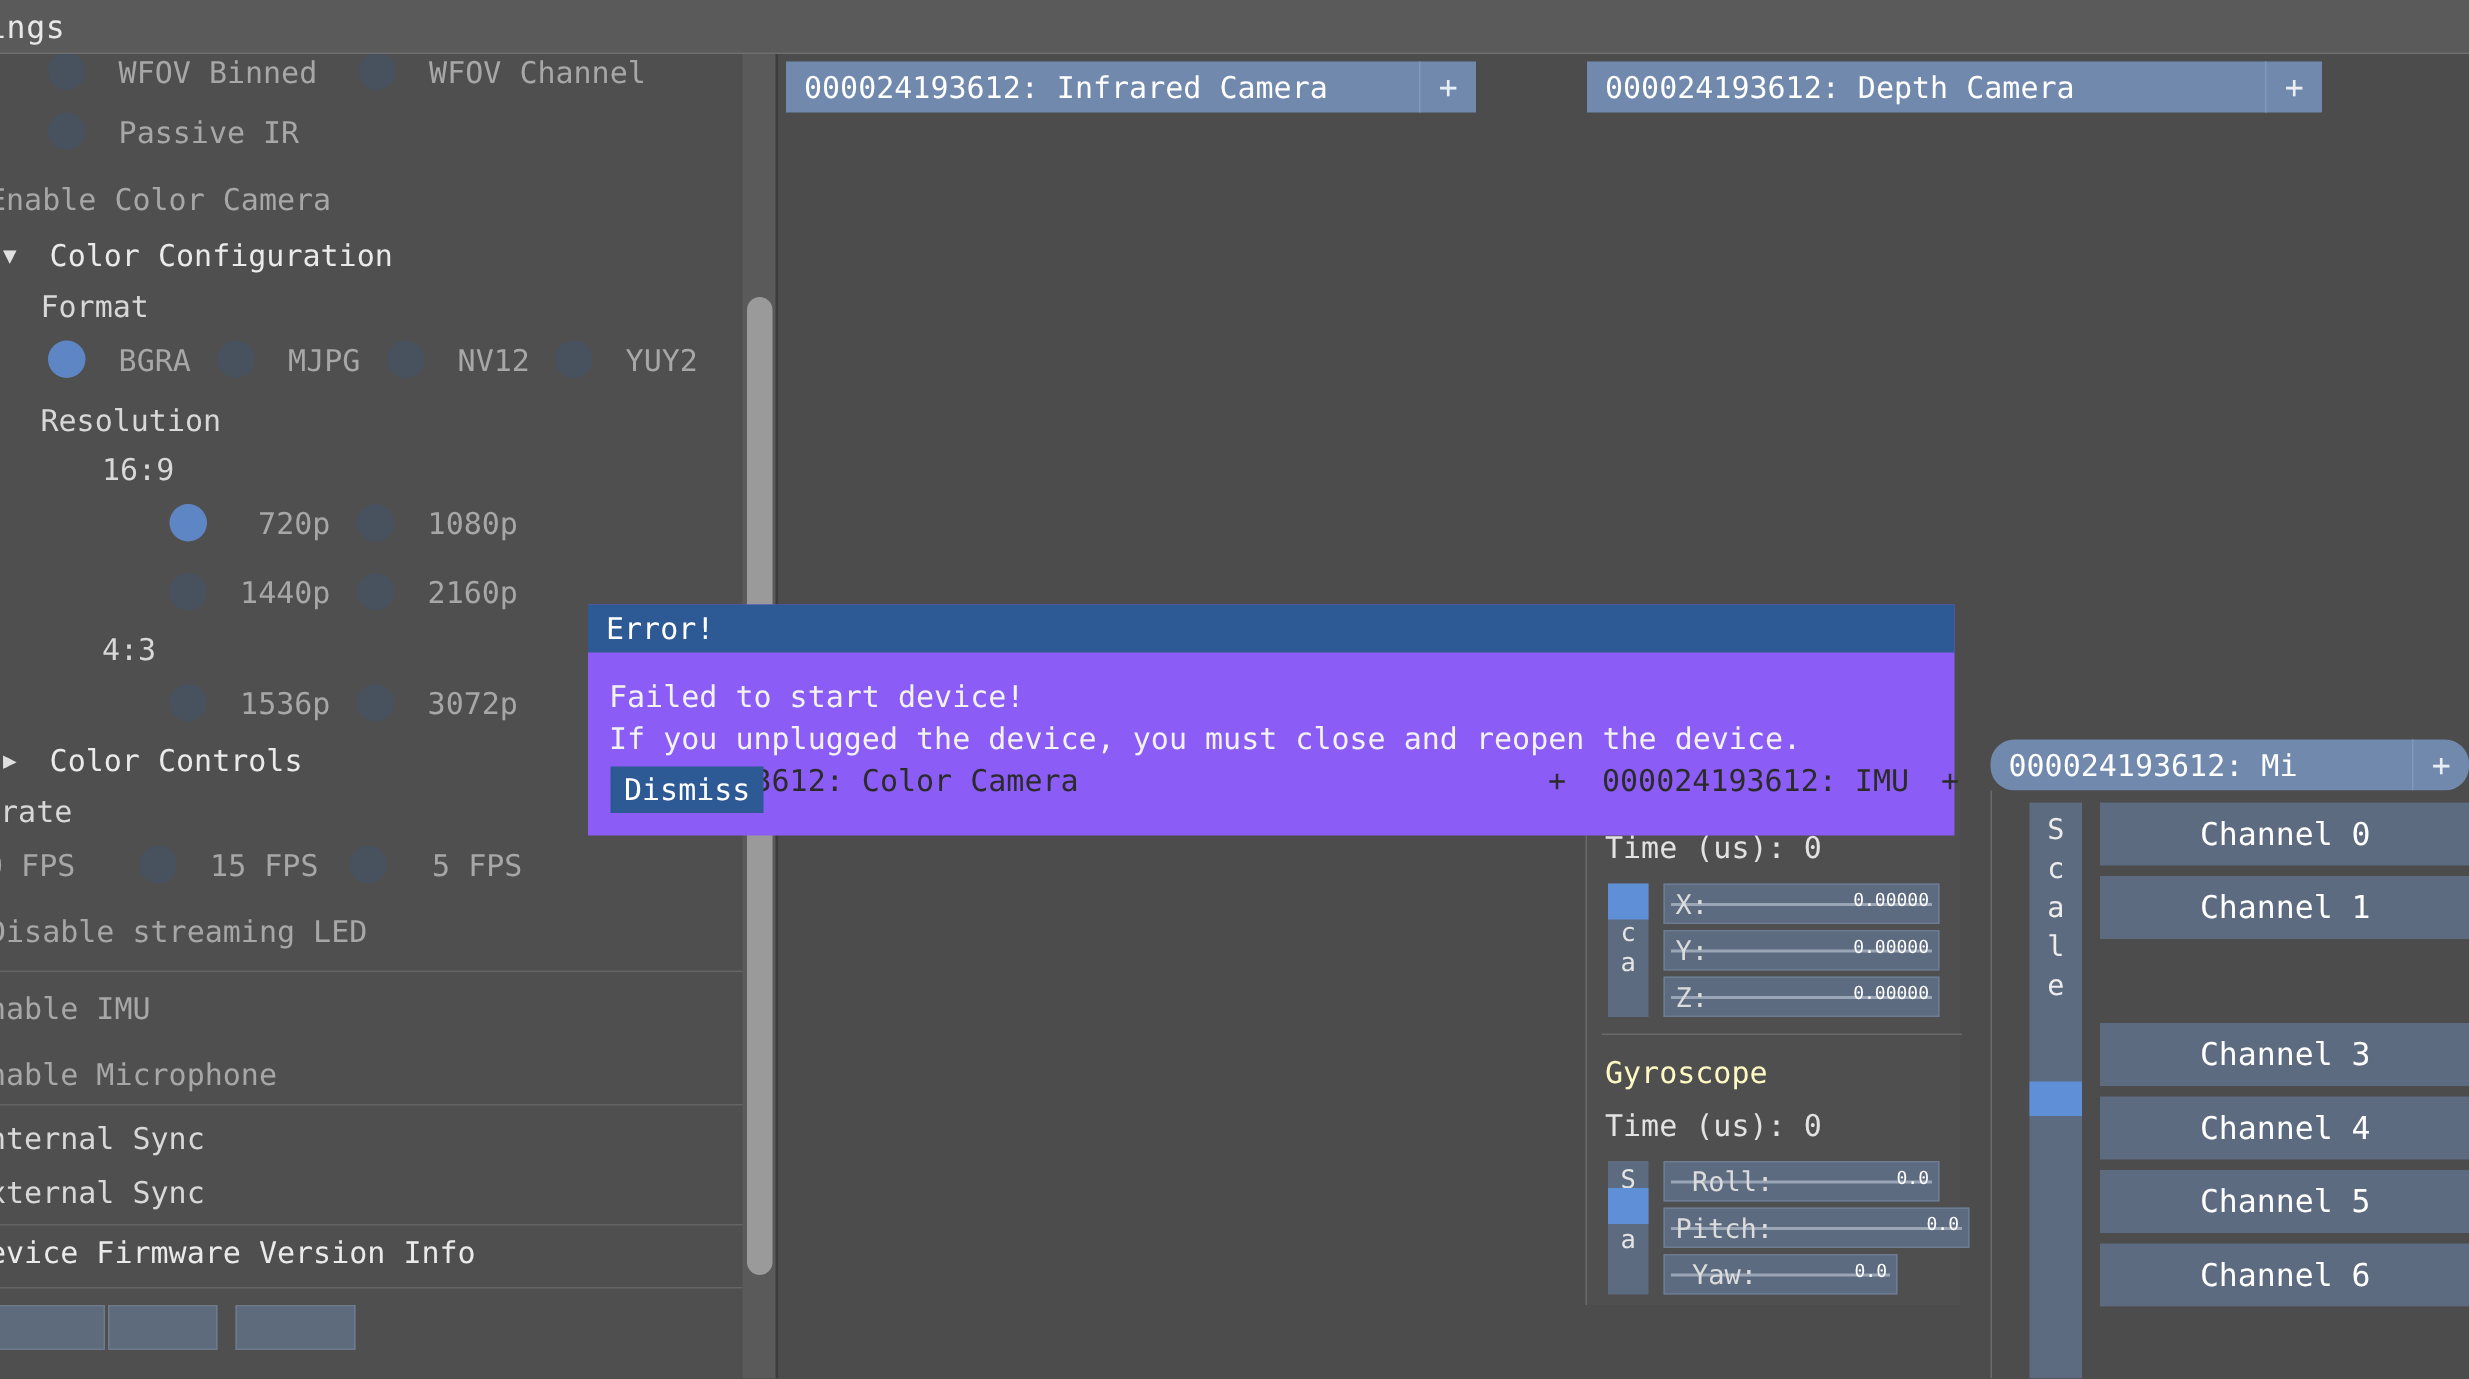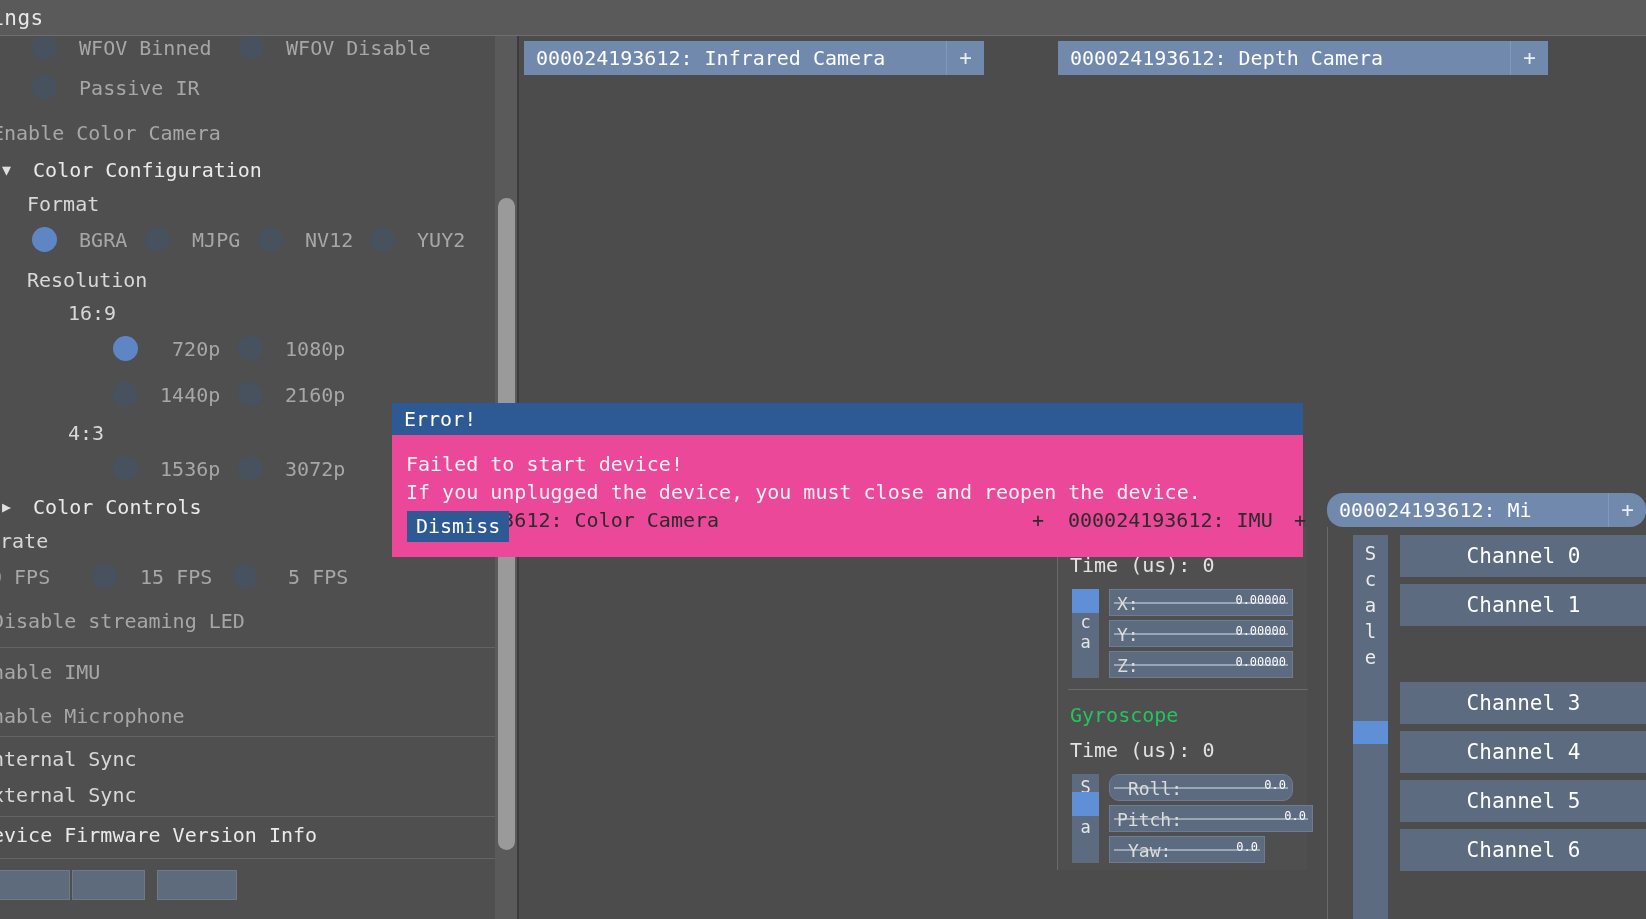--- a/index.html
+++ b/index.html
@@ -96,21 +96,21 @@
   
   .imu-window {
     position: absolute; left: 1057px; top: 493px;
     width: 250px; height: 377px;
   }
   .imu-body {
     position: absolute; left: 0; top: 34px; width: 250px; height: 343px;
     background: #4f4f4f; border-left: 1px solid #6a6a6a;
   }
   .imu-sec-title {
-    position: absolute; font-size: 20px; color: #22c55e; white-space: nowrap;
+    position: absolute; font-size: 20px; color: #fef9c3; white-space: nowrap;
   }
   .imu-time {
     position: absolute; font-size: 20px; color: #e2e2e2; white-space: nowrap;
   }
   .scale-strip {
     position: absolute; width: 27px; background: #5d6b80;
     display: flex; flex-direction: column; align-items: center;
     padding-top: 3px;
   }
   .scale-strip span { font-size: 17px; color: #e5e5e5; line-height: 20px; }
@@ -154,21 +154,21 @@
   .chan-btn {
     position: absolute; left: 72px; width: 247px; height: 42px;
     background: #5d6b80;
     display: flex; align-items: center; justify-content: center;
     font-size: 21px; color: #ffffff;
   }
 
   
   .dialog {
     position: absolute; left: 392px; top: 403px; width: 911px; height: 154px;
-    background: #ec4899;
+    background: #8b5cf6;
     box-shadow: 0 0 0 0 rgba(0,0,0,0.4);
   }
   .dialog-title {
     height: 32px; background: #2d5a94; display: flex; align-items: center;
   }
   .dialog-title-text {
     font-size: 20px; color: #ffffff; padding-left: 12px; white-space: nowrap;
   }
   .dialog-msg {
     position: absolute; left: 14px; font-size: 20px; color: #f2f2f2;
@@ -194,21 +194,21 @@
   </div>
 
   <div class="settings-panel">
 
     <div class="set-row lbl-dim" style="left:32px; top:0px;">
       <span class="radio dim"></span>
       <span style="margin-left:10px;">WFOV Binned</span>
     </div>
     <div class="set-row lbl-dim" style="left:239px; top:0px;">
       <span class="radio dim"></span>
-      <span style="margin-left:10px;">WFOV Disable</span>
+      <span style="margin-left:10px;">WFOV Channel</span>
     </div>
     <div class="set-row lbl-dim" style="left:32px; top:40px;">
       <span class="radio dim"></span>
       <span style="margin-left:10px;">Passive IR</span>
     </div>
 
     <div class="set-row lbl-dim" style="left:-8px; top:85px;">
       <span>Enable Color Camera</span>
     </div>
 
@@ -372,21 +372,21 @@
       <div class="imu-sec-title" style="left:12px; top:176px;">Gyroscope</div>
       <div class="imu-time" style="left:12px; top:211px;">Time (us): 0</div>
 
       <div class="scale-strip" style="left:14px; top:247px; height:89px;">
         <span>S</span>
         <span>c</span>
         <span>a</span>
       </div>
       <div class="scale-knob" style="left:14px; top:265px;"></div>
 
-      <div class="imu-bar" style="left:51px; top:247px; width:184px;border-radius:10px;">
+      <div class="imu-bar" style="left:51px; top:247px; width:184px;">
         <div class="imu-bar-line"></div>
         <div class="imu-bar-lbl" style="left:18px;">Roll:</div>
         <div class="imu-bar-val">0.0</div>
       </div>
       <div class="imu-bar" style="left:51px; top:278px; width:204px;">
         <div class="imu-bar-line"></div>
         <div class="imu-bar-lbl">Pitch:</div>
         <div class="imu-bar-val">0.0</div>
       </div>
       <div class="imu-bar" style="left:51px; top:309px; width:156px;">

